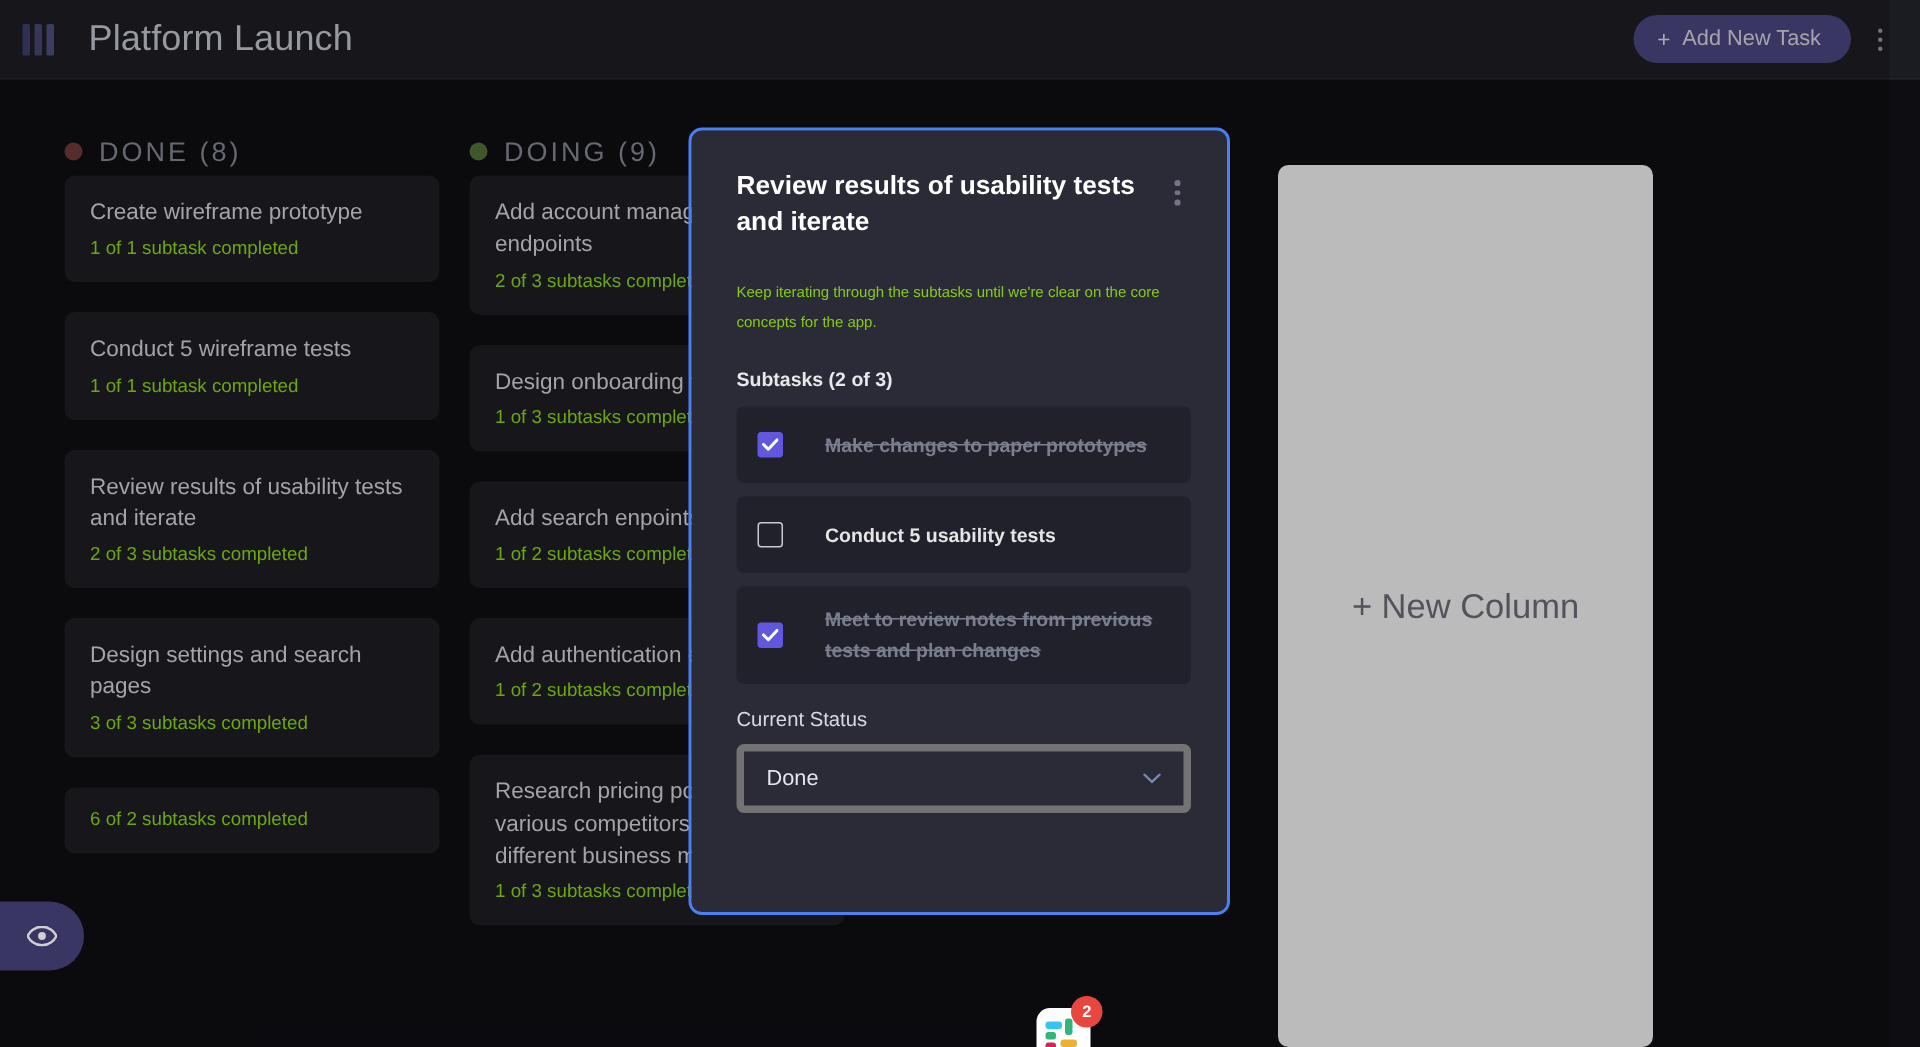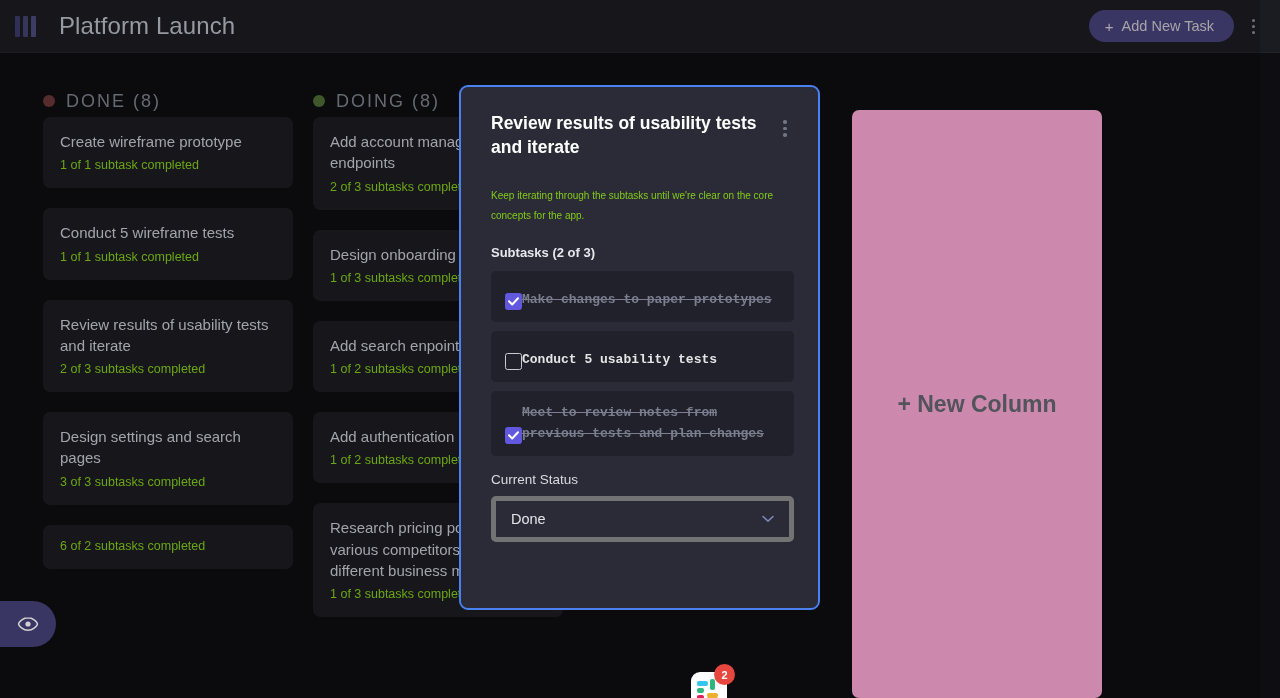--- a/index.html
+++ b/index.html
@@ -136,27 +136,26 @@
     color: #84cc16;
   }
 
   
   .new-column {
     position: absolute;
     top: 57px;
     left: 852px;
     width: 250px;
     height: 588px;
-    background: #f9a8d4;
+    background: #e5e5e5;
     border-radius: 7px;
     display: flex;
     align-items: center;
     justify-content: center;
     cursor: pointer;
-    font-weight: bold;
   }
   .new-column-label {
     font-size: 23px;
     color: #64666f;
     white-space: nowrap;
   }
 
   
   .sidebar-toggle {
     position: absolute;
@@ -225,29 +224,28 @@
   }
   .subtasks-label {
     margin-top: 20px;
     font-size: 13px;
     font-weight: bold;
     color: #e7e8ec;
   }
   .subtask-list { margin-top: 11px; }
   .subtask-row {
     display: flex;
-    align-items: flex-end;
-    gap: 0;
+    align-items: center;
+    gap: 28px;
     background: #20212b;
     border-radius: 5px;
     padding: 12px 14px;
     margin-bottom: 9px;
     cursor: pointer;
     min-height: 51px;
-    font-family: Liberation Mono, monospace;
   }
   .cbox {
     width: 17px; height: 17px;
     flex: none;
     border-radius: 2.5px;
     border: 1.5px solid #c9cad2;
     background: transparent;
     display: flex; align-items: center; justify-content: center;
   }
   .cbox.checked {
@@ -371,21 +369,21 @@
         <div class="card-sub">3 of 3 subtasks completed</div>
       </div>
       <div class="card">
         <div class="card-sub">6 of 2 subtasks completed</div>
       </div>
     </div>
 
     <div class="column col-doing">
       <div class="col-head">
         <span class="col-dot" style="background:#4d6b35"></span>
-        <span class="col-name">DOING (8)</span>
+        <span class="col-name">DOING (9)</span>
       </div>
       <div class="card">
         <div class="card-title">Add account management endpoints</div>
         <div class="card-sub">2 of 3 subtasks completed</div>
       </div>
       <div class="card">
         <div class="card-title">Design onboarding flows</div>
         <div class="card-sub">1 of 3 subtasks completed</div>
       </div>
       <div class="card">

